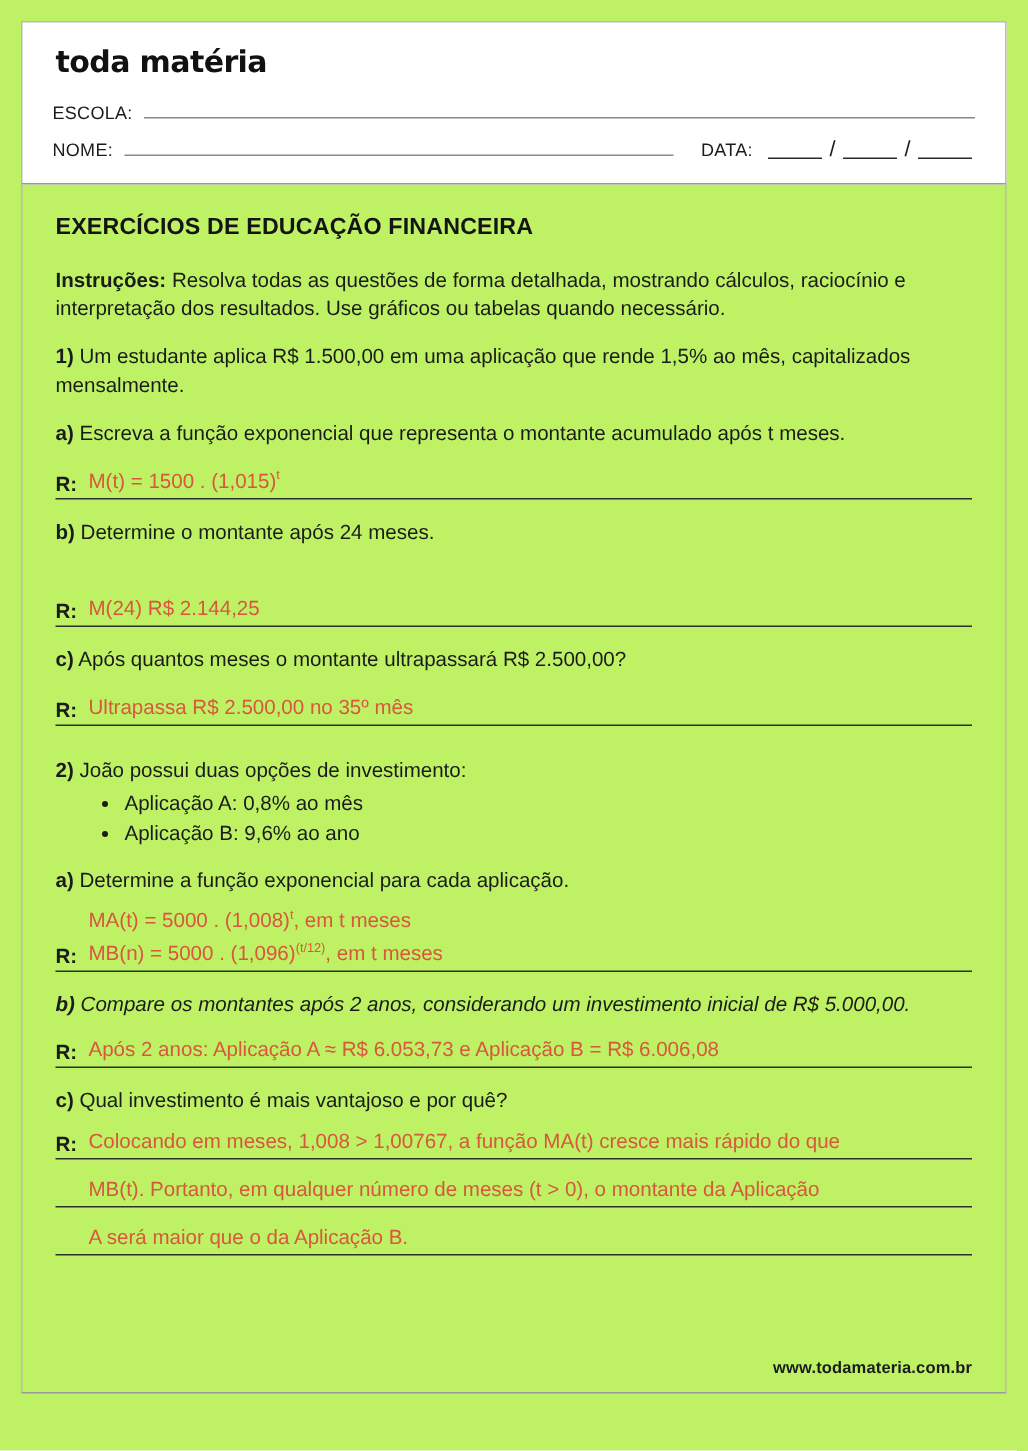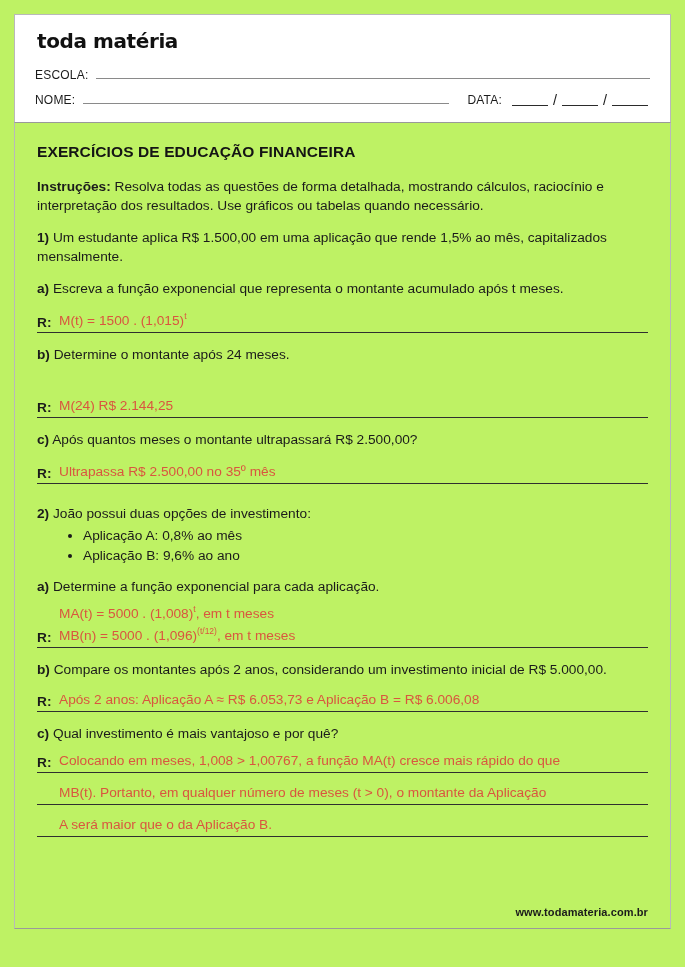--- a/index.html
+++ b/index.html
@@ -263,21 +263,21 @@
       <div class="ans-line no-rule">
         <span class="ans-tag spacer">R:</span>
         <span class="ans-text"><span>MA(t) = 5000 . (1,008)</span><sup>t</sup><span>, em t meses</span></span>
       </div>
       <div class="ans-line">
         <span class="ans-tag">R:</span>
         <span class="ans-text"><span>MB(n) = 5000 . (1,096)</span><sup>(t/12)</sup><span>, em t meses</span></span>
       </div>
     </div>
 
-    <p class="para" style="margin-bottom:9px;">
+    <p class="para" style="margin-bottom:9px;font-style:italic;">
       <span class="qnum">b)</span>
       <span>Compare os montantes após 2 anos, considerando um investimento inicial de R$ 5.000,00.</span>
     </p>
 
     <div class="answer">
       <div class="ans-line">
         <span class="ans-tag">R:</span>
         <span class="ans-text">Após 2 anos: Aplicação A ≈ R$ 6.053,73 e Aplicação B = R$ 6.006,08</span>
       </div>
     </div>

